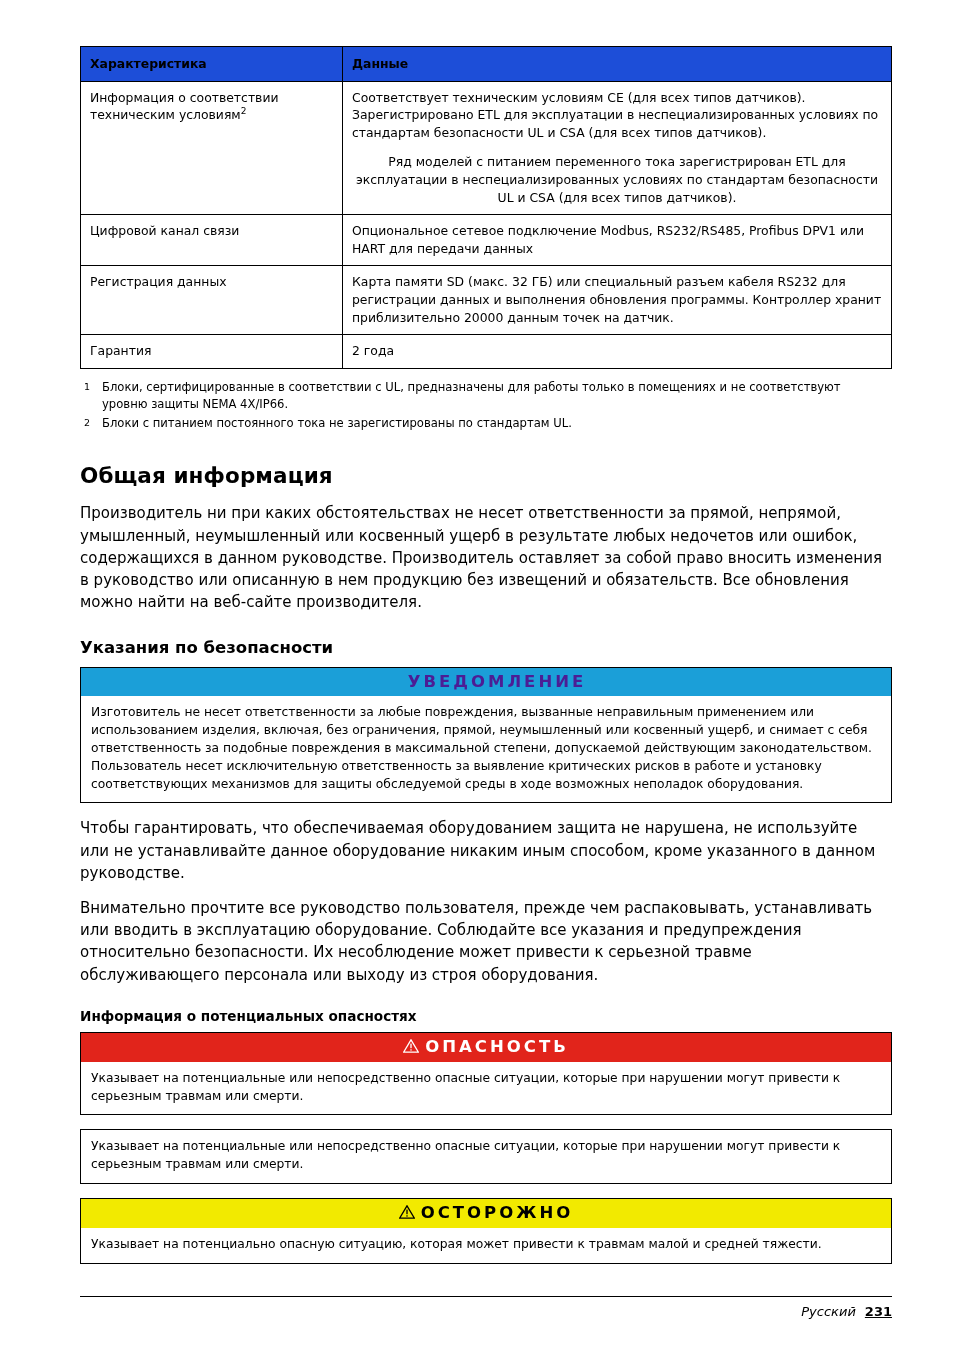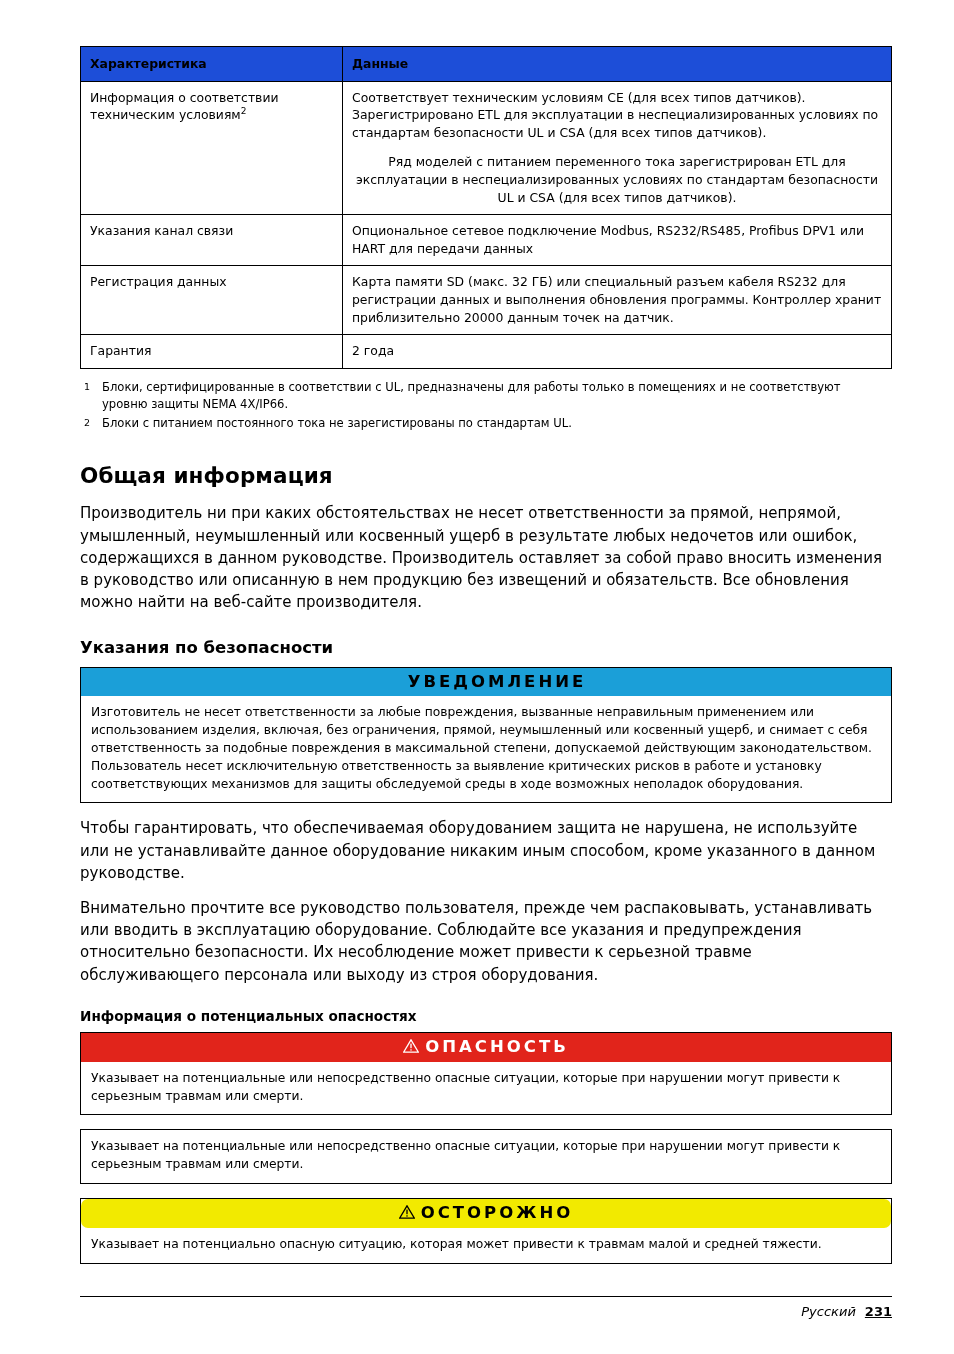--- a/index.html
+++ b/index.html
@@ -98,24 +98,24 @@
 
   
   .alert { width: 810px; border: 1px solid #000000; margin-bottom: 14px; }
   .alert-bar {
     text-align: center;
     font-weight: bold;
     font-size: 16.5px;
     letter-spacing: 3px;
     padding: 4px 0 5px 0;
   }
-  .bar-notice { background: #1b9fd8; color: #000000; padding-left: 22px; }
+  .bar-notice { background: #1b9fd8; color: #4c1d95; padding-left: 22px; }
   .bar-danger { background: #e1241b; color: #ffffff; }
   .bar-warning { background: #f29139; color: #000000; }
-  .bar-caution { background: #f2ea00; color: #000000; border-radius: 7px; }
+  .bar-caution { background: #f2ea00; color: #000000; }
   .alert-body {
     padding: 8px 10px 9px 10px;
     font-size: 12.3px;
     line-height: 1.45;
   }
   .alert-body p { margin: 0; }
   .tri {
     display: inline-block;
     vertical-align: -1px;
     margin-right: 6px;
@@ -155,21 +155,21 @@
       <tr>
         <td class="col-a">
           <span>Информация о соответствии техническим условиям</span><sup>2</sup>
         </td>
         <td class="col-b">
           <p class="cell-p">Соответствует техническим условиям CE (для всех типов датчиков). Зарегистрировано ETL для эксплуатации в неспециализированных условиях по стандартам безопасности UL и CSA (для всех типов датчиков).</p>
           <p class="cell-p">Ряд моделей с питанием переменного тока зарегистрирован ETL для эксплуатации в неспециализированных условиях по стандартам безопасности UL и CSA (для всех типов датчиков).</p>
         </td>
       </tr>
       <tr>
-        <td class="col-a">Указания канал связи</td>
+        <td class="col-a">Цифровой канал связи</td>
         <td class="col-b">
           <p class="cell-p">Опциональное сетевое подключение Modbus, RS232/RS485, Profibus DPV1 или HART для передачи данных</p>
         </td>
       </tr>
       <tr>
         <td class="col-a">Регистрация данных</td>
         <td class="col-b">
           <p class="cell-p">Карта памяти SD (макс. 32 ГБ) или специальный разъем кабеля RS232 для регистрации данных и выполнения обновления программы. Контроллер хранит приблизительно 20000 данным точек на датчик.</p>
         </td>
       </tr>

